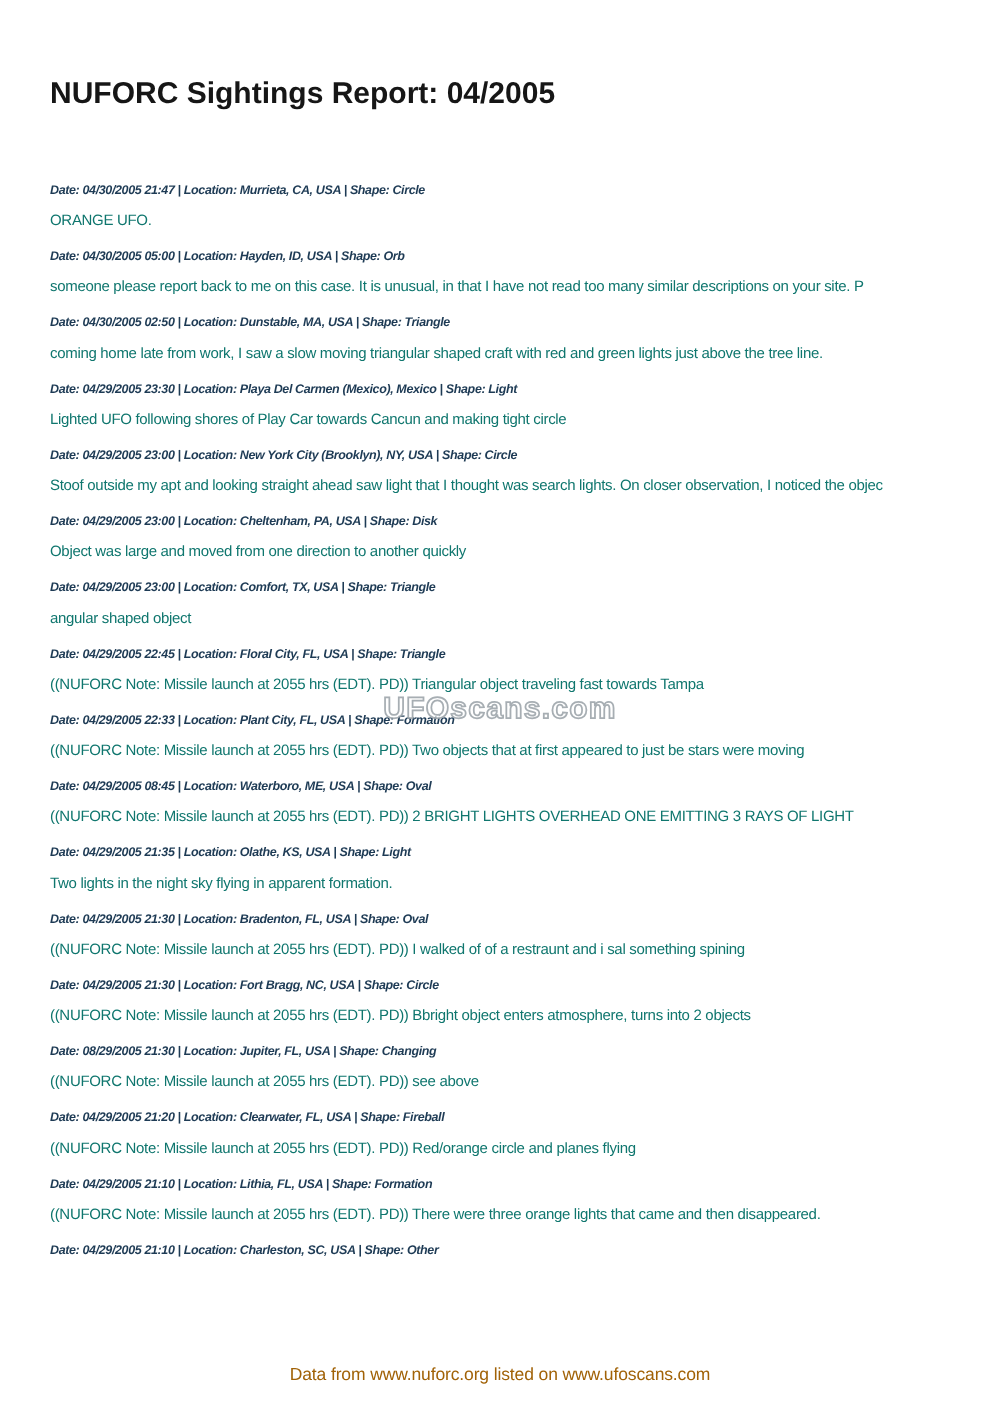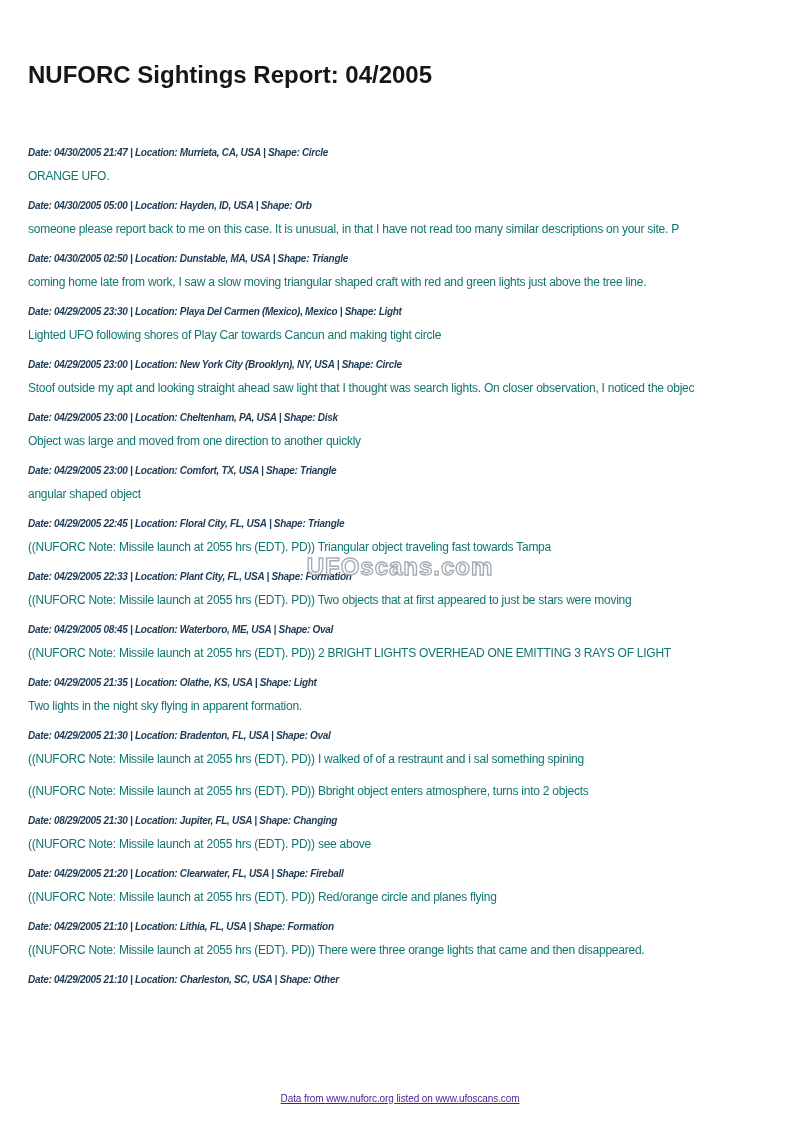--- a/index.html
+++ b/index.html
@@ -10,21 +10,21 @@
   body {
     width: 800px;
     height: 1132px;
     position: relative;
     overflow: hidden;
     font-family: "Liberation Sans", "DejaVu Sans", sans-serif;
   }
   .page {
     position: absolute;
     inset: 0;
-    padding: 61px 40px 0 28px;
+    padding: 61px 40px 0 40px;
     box-sizing: border-box;
     background: #ffffff;
   }
   .page-title {
     margin: 0 0 57px 0;
     font-size: 24px;
     line-height: 27px;
     font-weight: bold;
     color: #161616;
     letter-spacing: 0;
@@ -65,25 +65,24 @@
     white-space: nowrap;
     pointer-events: none;
     z-index: 5;
   }
   .page-footer {
     position: absolute;
     left: 0;
     top: 1091px;
     width: 100%;
     text-align: center;
-    font-size: 10px;
+    font-size: 14px;
     line-height: 16px;
-    color: #4c1d95;
+    color: #a16207;
     letter-spacing: -0.1px;
-    text-decoration: underline;
   }
 </style>
 </head>
 <body>
 
 <div class="page">
 
   <h1 class="page-title">NUFORC Sightings Report: 04/2005</h1>
 
   <div class="sightings-list">
@@ -141,20 +140,21 @@
     <h2 class="entry-header">Date: 04/29/2005 21:35 | Location: Olathe, KS, USA | Shape: Light</h2>
     <p class="entry-desc">Two lights in the night sky flying in apparent formation.</p>
   </article>
 
   <article class="entry">
     <h2 class="entry-header">Date: 04/29/2005 21:30 | Location: Bradenton, FL, USA | Shape: Oval</h2>
     <p class="entry-desc">((NUFORC Note: Missile launch at 2055 hrs (EDT). PD)) I walked of of a restraunt and i sal something spining</p>
   </article>
 
   <article class="entry">
+    <h2 class="entry-header">Date: 04/29/2005 21:30 | Location: Fort Bragg, NC, USA | Shape: Circle</h2>
     <p class="entry-desc">((NUFORC Note: Missile launch at 2055 hrs (EDT). PD)) Bbright object enters atmosphere, turns into 2 objects</p>
   </article>
 
   <article class="entry">
     <h2 class="entry-header">Date: 08/29/2005 21:30 | Location: Jupiter, FL, USA | Shape: Changing</h2>
     <p class="entry-desc">((NUFORC Note: Missile launch at 2055 hrs (EDT). PD)) see above</p>
   </article>
 
   <article class="entry">
     <h2 class="entry-header">Date: 04/29/2005 21:20 | Location: Clearwater, FL, USA | Shape: Fireball</h2>

